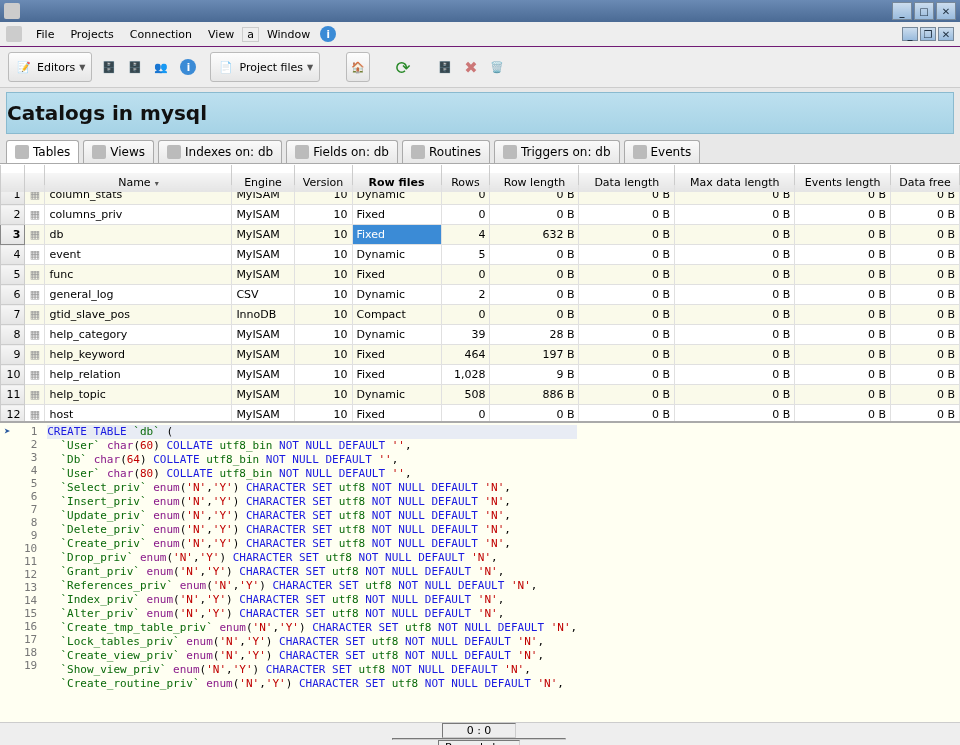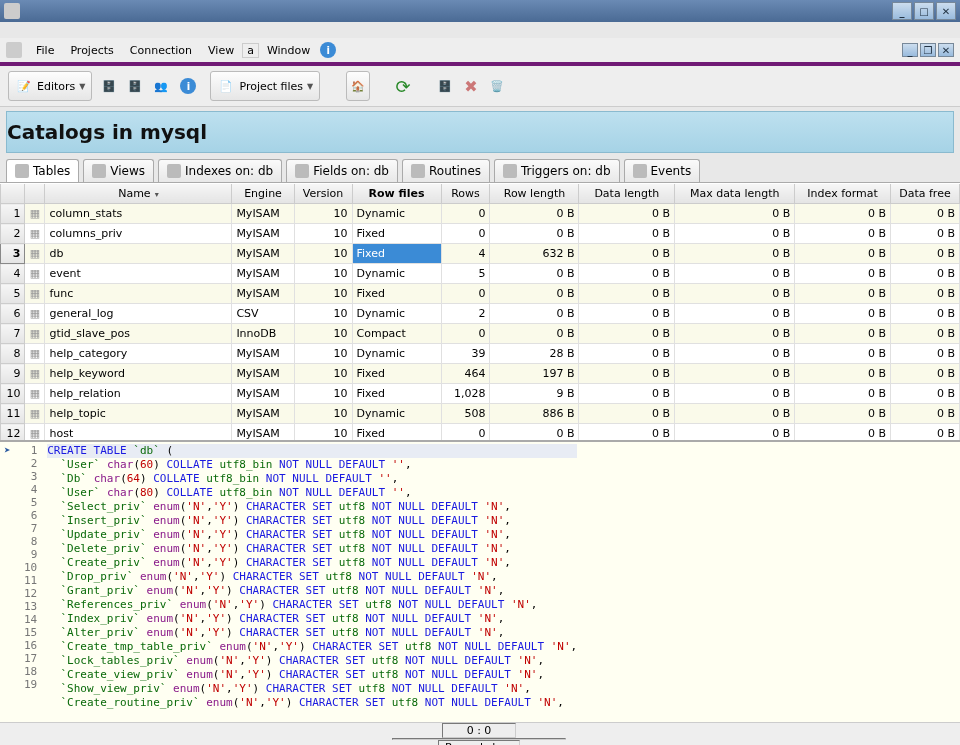--- a/index.html
+++ b/index.html
@@ -1,37 +1,37 @@
 <!DOCTYPE html>
 <html><head>
 <meta charset="utf-8">
 <style>
 html,body{margin:0;padding:0;font-family:"DejaVu Sans",Arial,sans-serif;font-size:11px;color:#000;background:#4a6a8a;}
 .window{width:960px;height:745px;background:#e8e8e8;display:flex;flex-direction:column;box-sizing:border-box;}
 .titlebar{height:22px;background:linear-gradient(#6a8ab4,#4a6a94);color:#fff;display:flex;align-items:center;padding:0 4px;font-size:12px;}
 .titlebar .ticon{width:16px;height:16px;background:#ccc;border-radius:2px;margin-right:4px;}
 .titlebar .spacer{flex:1;}
 .winbtn{width:18px;height:16px;background:linear-gradient(#cde,#9bd);border:1px solid #789;margin-left:2px;display:flex;align-items:center;justify-content:center;color:#234;font-weight:bold;font-size:10px;cursor:pointer;}
-.menubar{height:24px;background:#eee;display:flex;align-items:center;padding:0 6px;border-bottom:4px solid #701a75;margin-top:16px;}
+.menubar{height:24px;background:#eee;display:flex;align-items:center;padding:0 6px;border-bottom:1px solid #701a75;}
 .mbicon{width:16px;height:16px;background:#ccc;border-radius:2px;margin-right:6px;}
 .menuitem{padding:2px 8px;cursor:pointer;}
 .menuinfo{width:16px;height:16px;border-radius:8px;background:#3b8bd6;color:#fff;font-weight:bold;display:flex;align-items:center;justify-content:center;font-size:10px;margin:0 6px 0 2px;}
 .toolbar{height:40px;background:#eee;display:flex;align-items:center;padding:0 8px;gap:8px;border-bottom:1px solid #ccc;}
 .tbtn{display:flex;align-items:center;height:28px;padding:0 6px;border:1px solid #bbb;border-radius:3px;background:linear-gradient(#fdfdfd,#e6e6e6);cursor:pointer;gap:4px;}
 .ticonb{width:18px;height:18px;display:flex;align-items:center;justify-content:center;border-radius:2px;}
 .caret{font-size:8px;color:#555;}
 .banner{background:linear-gradient(#bde0ef,#a6d3e6);border:1px solid #8abacf;margin:4px 6px 0 6px;padding:8px 0;text-align:left;font-weight:bold;font-size:20px;color:#111;}
 .tabs{display:flex;align-items:flex-end;padding:6px 6px 0 6px;gap:4px;border-bottom:1px solid #aaa;background:#e8e8e8;}
 .tab{display:flex;align-items:center;gap:4px;padding:4px 8px;border:1px solid #aaa;border-bottom:none;background:linear-gradient(#fafafa,#e8e8e8);border-radius:3px 3px 0 0;cursor:pointer;font-size:12px;}
 .tab.active{background:#fff;}
 .tab .ticon2{width:14px;height:14px;background:#bbb;border-radius:2px;}
 .gridwrap{flex:0 0 256px;overflow:hidden;border-top:1px solid #fff;background:#fff;position:relative;}
 .gridscroll{overflow:auto;height:100%;}
 table.grid{border-collapse:collapse;width:100%;font-size:11px;table-layout:fixed;}
-table.grid th{background:linear-gradient(#f6f6f6,#e4e4e4);border:1px solid #ccc;border-top:none;padding:3px 4px;font-weight:normal;position:sticky;top:0;text-align:center;}
+table.grid th{background:linear-gradient(#f6f6f6,#e4e4e4);border:1px solid #ccc;border-top:none;padding:3px 4px;font-weight:normal;position:sticky;top:8px;text-align:center;}
 table.grid th.name{text-align:center;}
 table.grid th .sortcaret{font-size:8px;color:#555;margin-left:4px;}
 table.grid td{border:1px solid #e0e0e0;padding:2px 4px;height:15px;white-space:nowrap;overflow:hidden;text-overflow:clip;}
 table.grid tr:nth-child(odd) td{background:#fafaea;}
 table.grid tr:nth-child(even) td{background:#fff;}
 table.grid td.rownum{background:linear-gradient(#f6f6f6,#e4e4e4)!important;text-align:right;width:20px;border:1px solid #ccc;}
 table.grid td.rownum.sel{border:1px solid #888;font-weight:bold;}
 table.grid td.iconcell{width:14px;text-align:center;color:#999;}
 table.grid td.r{text-align:right;}
 table.grid td.selcell{background:#3b8bd6!important;color:#fff;}
@@ -157,21 +157,21 @@
         <th></th>
         <th></th>
         <th class="name"><span>Name</span><span class="sortcaret">▾</span></th>
         <th>Engine</th>
         <th>Version</th>
         <th style="font-weight:bold;">Row files</th>
         <th>Rows</th>
         <th>Row length</th>
         <th>Data length</th>
         <th>Max data length</th>
-        <th>Index format</th>
+        <th>Events length</th>
         <th>Data free</th>
       </tr>
           </thead>
       <tbody id="grid-body">
             <tr>
               <td class="rownum">1</td>
               <td class="iconcell">▦</td>
               <td>column_stats</td>
               <td>MyISAM</td>
               <td class="r">10</td>

